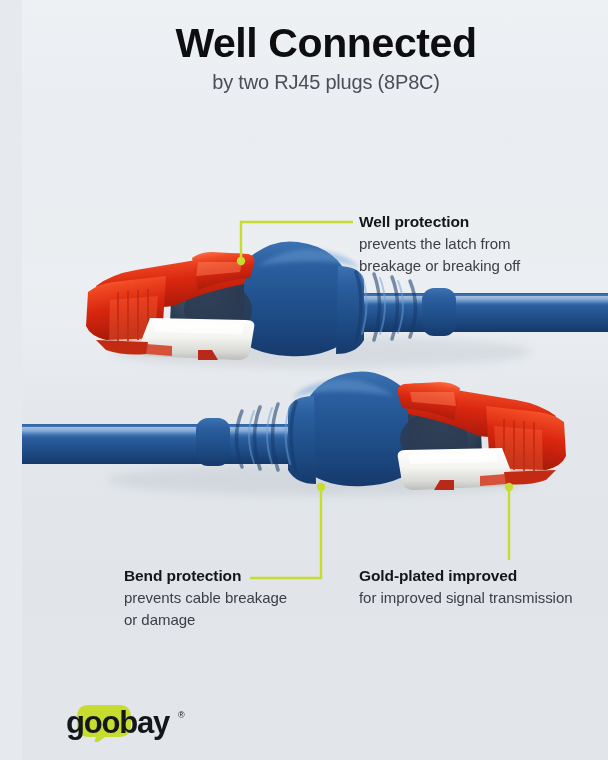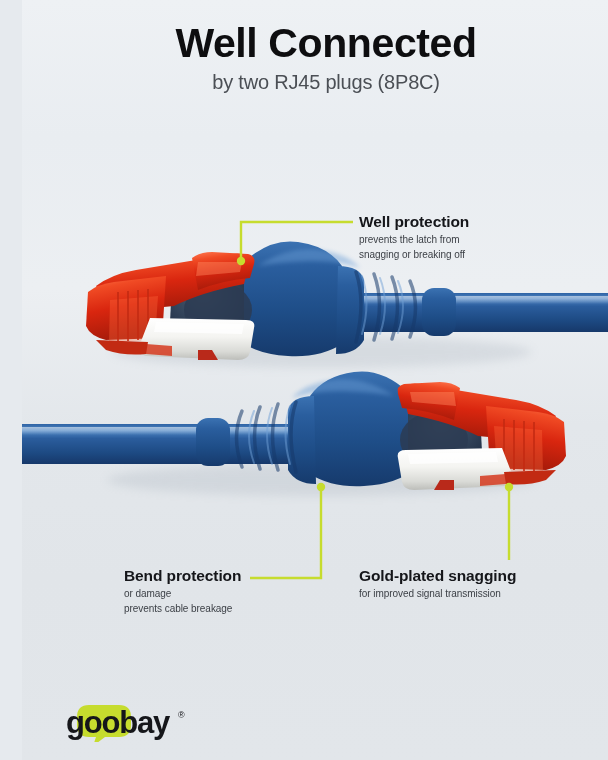--- a/index.html
+++ b/index.html
@@ -26,21 +26,21 @@
   }
   
   #art{position:absolute;left:0;top:0;width:608px;height:760px;}
   
   .callout{position:absolute;}
   .c-head{
     font-size:15.5px;font-weight:bold;color:#15161a;
     line-height:1.25;margin:0 0 2px 0;letter-spacing:-0.1px;
   }
   .c-body{
-    font-size:10px;color:#3b3f45;line-height:1.43;margin:0;
+    font-size:15px;color:#3b3f45;line-height:1.43;margin:0;
     letter-spacing:-0.05px;
   }
   #callout-latch{left:337px;top:212px;width:240px;}
   #callout-bend{left:102px;top:566px;width:210px;}
   #callout-gold{left:337px;top:566px;width:240px;}
   
   #logo{position:absolute;left:38px;top:702px;width:150px;height:40px;}
 </style>
 </head>
 <body>
@@ -219,31 +219,31 @@
     <g fill="#c6dc2e">
       <circle cx="219" cy="261" r="4.2"></circle>
       <circle cx="299" cy="487" r="4.2"></circle>
       <circle cx="487" cy="487" r="4.2"></circle>
     </g>
   </svg>
 
   <div class="callout" id="callout-latch">
     <p class="c-head">Well protection</p>
     <p class="c-body">prevents the latch from</p>
-    <p class="c-body">snagging or breaking off</p>
+    <p class="c-body">breakage or breaking off</p>
   </div>
 
   <div class="callout" id="callout-bend">
     <p class="c-head">Bend protection</p>
+    <p class="c-body">prevents cable breakage</p>
     <p class="c-body">or damage</p>
-    <p class="c-body">prevents cable breakage</p>
   </div>
 
   <div class="callout" id="callout-gold">
-    <p class="c-head">Gold-plated snagging</p>
+    <p class="c-head">Gold-plated improved</p>
     <p class="c-body">for improved signal transmission</p>
   </div>
 
   <svg id="logo" viewBox="0 0 150 40">
 
     <path d="M29 3 h30 q12 0 12 12 v8 q0 12 -12 12 h-14 l-12 9 l3 -9 h-7 q-12 0 -12 -12 v-8 q0 -12 12 -12 z" fill="#c6dc2e"></path>
     <text x="6" y="31" font-family="'Liberation Sans', sans-serif" font-size="31" font-weight="bold" fill="#15161a" letter-spacing="-1.2">goobay</text>
     <text x="118" y="16" font-family="'Liberation Sans', sans-serif" font-size="9" fill="#15161a">®</text>
   </svg>
 

